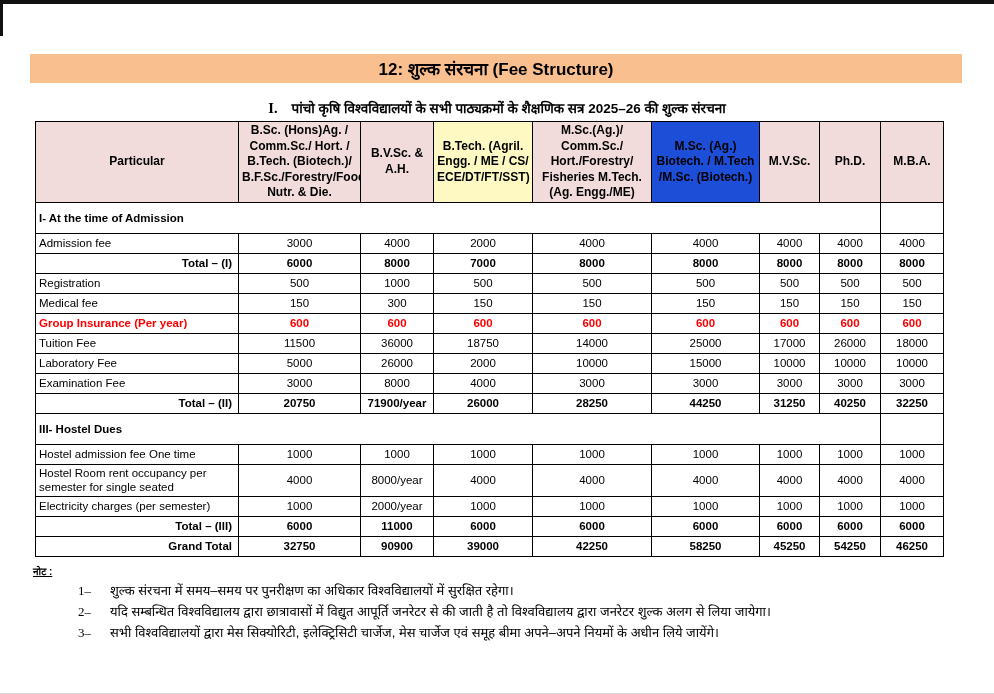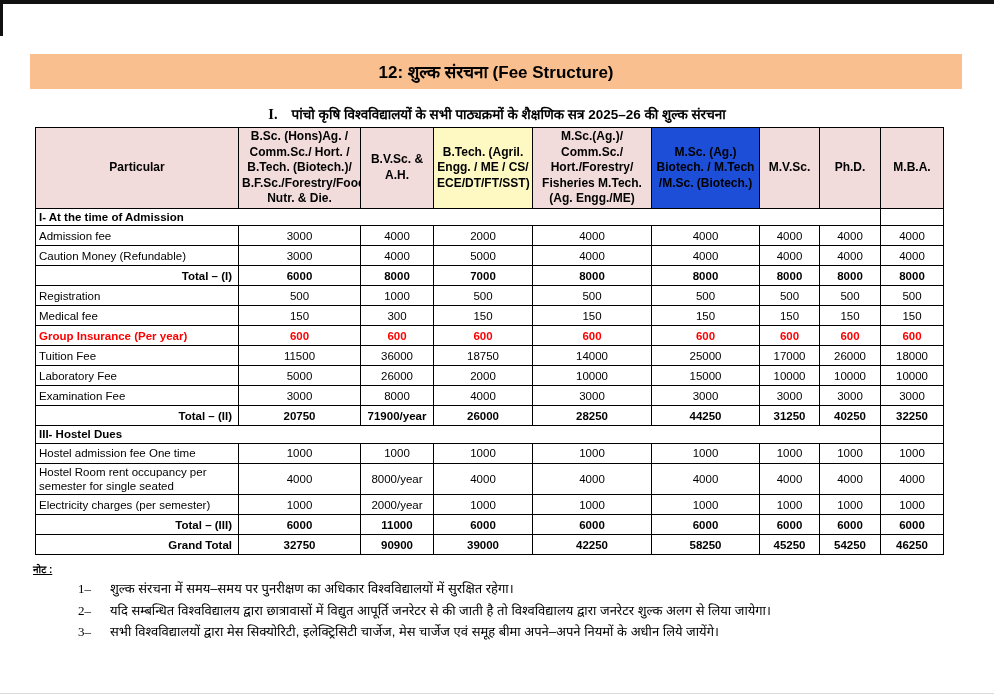--- a/index.html
+++ b/index.html
@@ -4,21 +4,21 @@
 <style>
   * { margin: 0; padding: 0; box-sizing: border-box; }
   html, body { width: 994px; height: 694px; background: #fff; overflow: hidden; }
   body { font-family: "Liberation Sans", "DejaVu Sans", sans-serif; color: #000; position: relative; }
 
   .top-bar { position: absolute; left: 0; top: 0; width: 994px; height: 4px; background: #111; }
   .left-tick { position: absolute; left: 0; top: 0; width: 3px; height: 36px; background: #111; }
   .bottom-rule { position: absolute; left: 0; bottom: 0; width: 994px; height: 1px; background: #d9d9d9; }
 
   .title-bar {
-    margin: 54px 32px 16px 30px; height: 35px;
+    margin: 54px 32px 16px 30px; height: 29px;
     display: flex; align-items: center; justify-content: center;
   }
   .title-bar .title { font-size: 17px; font-weight: bold; }
 
   .subtitle-row {
     margin: 3px 0 4px 0; display: flex; justify-content: center; align-items: baseline; gap: 14px;
     font-weight: bold; font-size: 13.5px;
   }
   .subtitle-row .marker { font-family: "Liberation Serif", "DejaVu Serif", serif; font-size: 14.5px; }
 
@@ -31,21 +31,21 @@
     border: 1px solid #000; padding: 1px 3px; vertical-align: middle;
     overflow: hidden; line-height: 1.25;
   }
   .fee-table thead th {
     background: #F2DCDB; font-weight: bold; font-size: 12px; text-align: center;
     height: 80px; vertical-align: middle; line-height: 1.3;
   }
   .fee-table td.label-cell { text-align: left; }
   .fee-table td.num-cell { text-align: center; }
   .fee-table tr.data-row td { height: 20px; }
-  .fee-table tr.section-row td { height: 17px; font-weight: bold; text-align: left; }
+  .fee-table tr.section-row td { height: 31px; font-weight: bold; text-align: left; }
   .fee-table tr.total-row td { height: 20px; font-weight: bold; }
   .fee-table tr.total-row td.label-cell { text-align: right; padding-right: 6px; }
   .fee-table tr.red-row td { color: #FF0000; font-weight: bold; }
 
   .notes { margin: 7px 0 0 33px; font-size: 13px; }
   .notes .notes-heading { font-weight: bold; font-size: 10px; text-decoration: underline; }
   .note-item { display: flex; margin-top: 5px; line-height: 1.25; }
   .note-item .note-num { width: 32px; margin-left: 45px; flex: 0 0 auto; font-family: "Liberation Serif", "DejaVu Serif", serif; }
   .note-item .note-text { flex: 1 1 auto; padding-right: 20px; }
 </style>
@@ -98,31 +98,20 @@
         <td class="label-cell">Admission fee</td>
         <td class="num-cell">3000</td>
         <td class="num-cell">4000</td>
         <td class="num-cell">2000</td>
         <td class="num-cell">4000</td>
         <td class="num-cell">4000</td>
         <td class="num-cell">4000</td>
         <td class="num-cell">4000</td>
         <td class="num-cell">4000</td>
       </tr>
-      <tr class="data-row">
-        <td class="label-cell">Caution Money (Refundable)</td>
-        <td class="num-cell">3000</td>
-        <td class="num-cell">4000</td>
-        <td class="num-cell">5000</td>
-        <td class="num-cell">4000</td>
-        <td class="num-cell">4000</td>
-        <td class="num-cell">4000</td>
-        <td class="num-cell">4000</td>
-        <td class="num-cell">4000</td>
-      </tr>
       <tr class="total-row">
         <td class="label-cell">Total – (I)</td>
         <td class="num-cell">6000</td>
         <td class="num-cell">8000</td>
         <td class="num-cell">7000</td>
         <td class="num-cell">8000</td>
         <td class="num-cell">8000</td>
         <td class="num-cell">8000</td>
         <td class="num-cell">8000</td>
         <td class="num-cell">8000</td>

